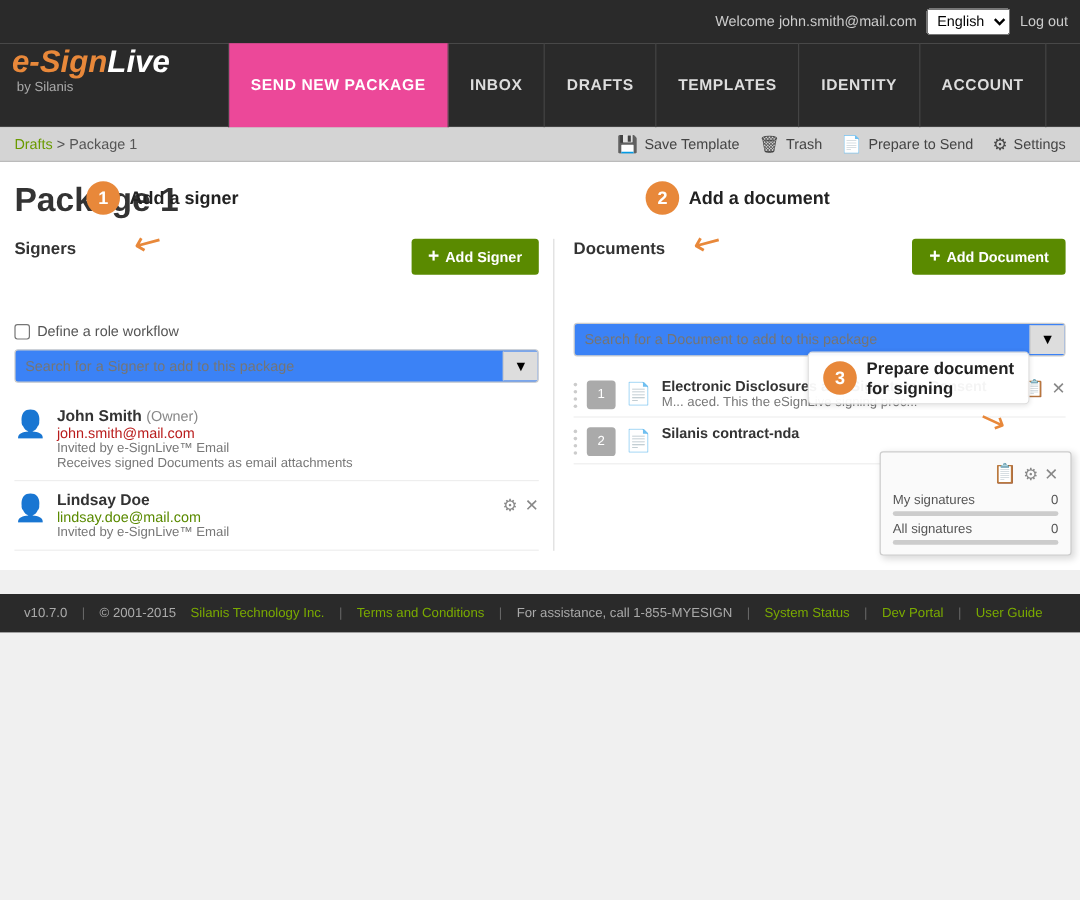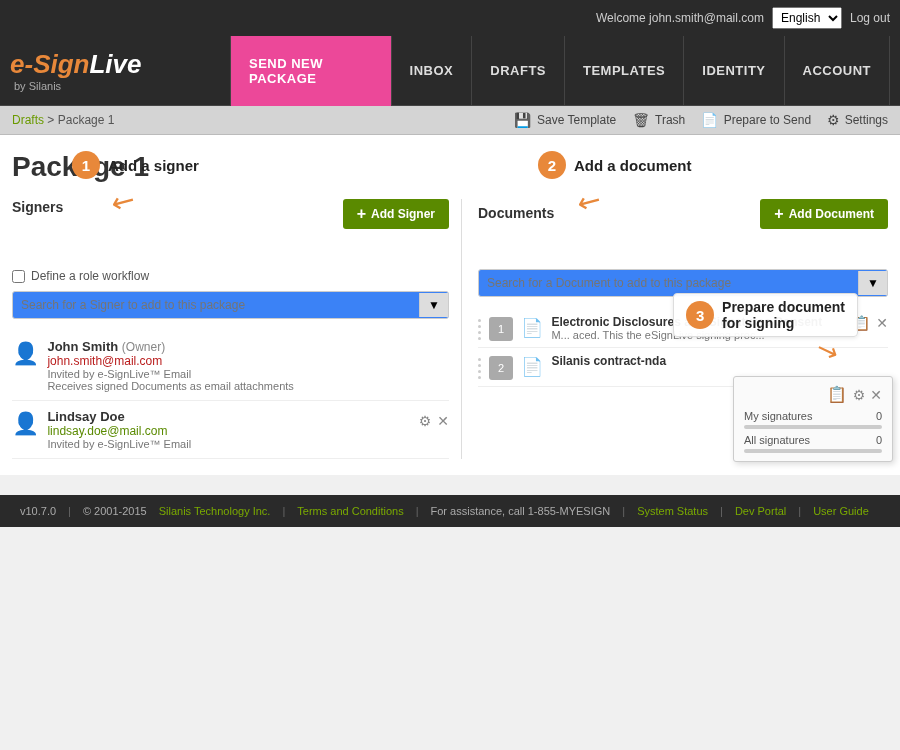--- a/index.html
+++ b/index.html
@@ -15,25 +15,23 @@
       height: 36px;
     }
     .top-bar-right { color: #ccc; font-size: 12px; display: flex; align-items: center; gap: 8px; }
     .top-bar-right select { font-size: 12px; padding: 2px 4px; }
     .top-bar-right a { color: #ccc; text-decoration: none; font-size: 12px; }
 
     
     .header {
       background: #2a2a2a;
       display: flex;
-      align-items: center;
       height: 70px;
       padding: 0 10px;
       border-bottom: 1px solid #444;
-      gap: 40px;
     }
     .logo-area { width: 160px; }
     .logo { font-size: 26px; font-weight: bold; }
     .logo .e { color: #e8883a; font-style: italic; }
     .logo .sign { color: #e8883a; font-style: italic; }
     .logo .live { color: #fff; font-style: italic; }
     .logo-sub { color: #aaa; font-size: 11px; margin-left: 4px; }
     .nav { display: flex; align-items: center; flex: 1; justify-content: flex-start; margin-left: 20px; }
     .nav-btn {
       padding: 0 18px;
@@ -218,21 +216,21 @@
     
     .signers-header-row {
       display: flex;
       justify-content: space-between;
       align-items: flex-start;
       margin-bottom: 6px;
     }
     .docs-header-row {
       display: flex;
       justify-content: space-between;
-      align-items: flex-end;
+      align-items: flex-start;
       margin-bottom: 2px;
     }
 
     
     .doc-item-wrapper {
       position: relative;
     }
   </style>
 </head>
 <body>

